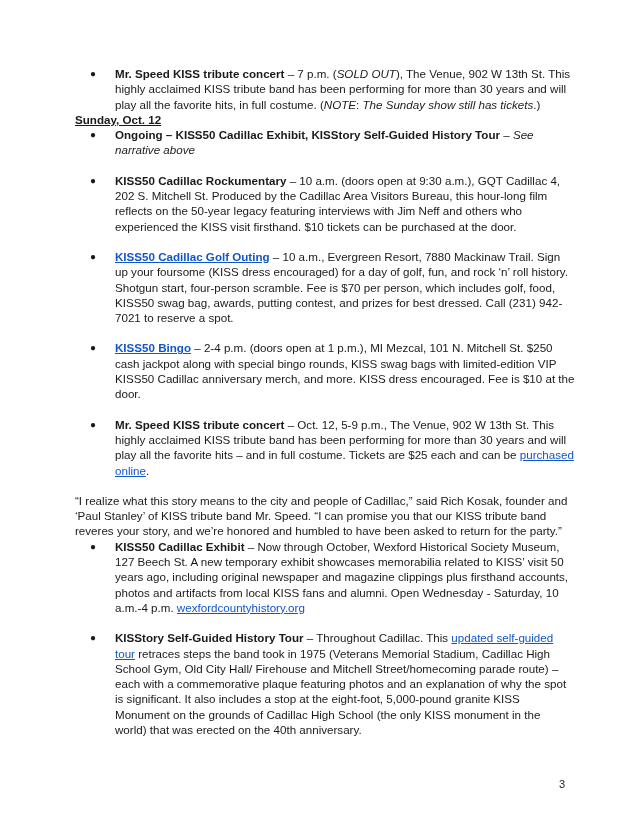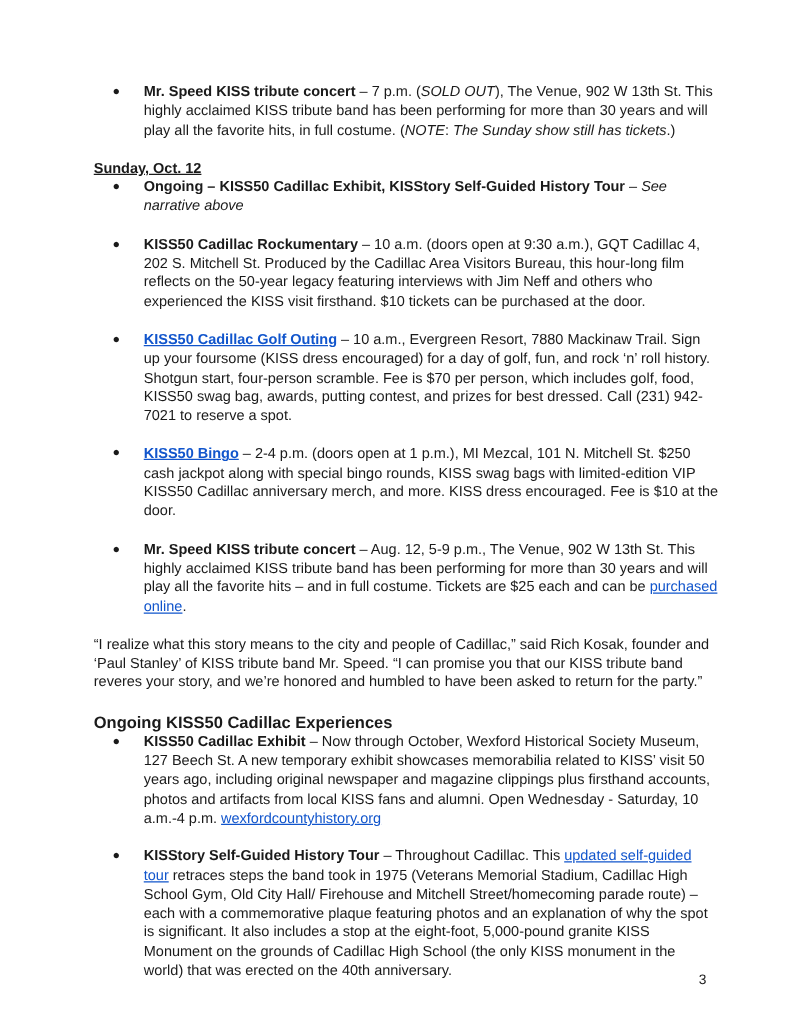--- a/index.html
+++ b/index.html
@@ -12,21 +12,21 @@
   ul { list-style: none; margin: 0; padding: 0; }
   li { position: relative; padding-left: 40px; }
   li .bullet {
     position: absolute; left: 15px; top: 0; font-size: 10px;
   }
   .gap { height: 15px; }
   .b { font-weight: bold; }
   .i { font-style: italic; }
   a.link { color: #1155cc; text-decoration: underline; text-align: right; }
   a.link.bold { font-weight: bold; }
-  .day { text-decoration: underline; font-weight: bold; margin-top: 15px; }
+  .day { text-decoration: underline; font-weight: bold; }
   .quote { margin-top: 15px; }
   .h2 { font-weight: bold; font-size: 13.2px; margin-top: 16px; line-height: 16px; }
   .pagenum { position: absolute; left: 559px; top: 777px; font-size: 11px; color: #222; }
 </style>
 </head>
 <body>
 
 <div class="page">
 
   <ul>
@@ -54,27 +54,26 @@
       <a class="link bold" href="#">KISS50 Cadillac Golf Outing</a><span> – 10 a.m., Evergreen Resort, 7880 Mackinaw Trail. Sign up your foursome (KISS dress encouraged) for a day of golf, fun, and rock ‘n’ roll history. Shotgun start, four-person scramble. Fee is $70 per person, which includes golf, food, KISS50 swag bag, awards, putting contest, and prizes for best dressed. Call (231) 942-7021 to reserve a spot.</span>
     </li>
     <div class="gap"></div>
     <li>
       <span class="bullet">●</span>
       <a class="link bold" href="#">KISS50 Bingo</a><span> – 2-4 p.m. (doors open at 1 p.m.), MI Mezcal, 101 N. Mitchell St. $250 cash jackpot along with special bingo rounds, KISS swag bags with limited-edition VIP KISS50 Cadillac anniversary merch, and more. KISS dress encouraged. Fee is $10 at the door.</span>
     </li>
     <div class="gap"></div>
     <li>
       <span class="bullet">●</span>
-      <span class="b">Mr. Speed KISS tribute concert</span><span> – Aug. 12, 5-9 p.m., The Venue, 902 W 13th St. This highly acclaimed KISS tribute band has been performing for more than 30 years and will play all the favorite hits – and in full costume. Tickets are $25 each and can be </span><a class="link" href="#">purchased online</a><span>.</span>
+      <span class="b">Mr. Speed KISS tribute concert</span><span> – Oct. 12, 5-9 p.m., The Venue, 902 W 13th St. This highly acclaimed KISS tribute band has been performing for more than 30 years and will play all the favorite hits – and in full costume. Tickets are $25 each and can be </span><a class="link" href="#">purchased online</a><span>.</span>
     </li>
   </ul>
 
   <p class="quote" style="margin-bottom:0">“I realize what this story means to the city and people of Cadillac,” said Rich Kosak, founder and ‘Paul Stanley’ of KISS tribute band Mr. Speed. “I can promise you that our KISS tribute band reveres your story, and we’re honored and humbled to have been asked to return for the party.”</p>
 
-  <div class="h2">Ongoing KISS50 Cadillac Experiences</div>
 
   <ul>
     <li>
       <span class="bullet">●</span>
       <span class="b">KISS50 Cadillac Exhibit</span><span> – Now through October, Wexford Historical Society Museum, 127 Beech St. A new temporary exhibit showcases memorabilia related to KISS’ visit 50 years ago, including original newspaper and magazine clippings plus firsthand accounts, photos and artifacts from local KISS fans and alumni. Open Wednesday - Saturday,  10 a.m.-4 p.m. </span><a class="link" href="#">wexfordcountyhistory.org</a>
     </li>
     <div class="gap"></div>
     <li>
       <span class="bullet">●</span>
       <span class="b">KISStory Self-Guided History Tour</span><span> – Throughout Cadillac. This </span><a class="link" href="#">updated self-guided tour</a><span> retraces steps the band took in 1975 (Veterans Memorial Stadium, Cadillac High School Gym, Old City Hall/ Firehouse and Mitchell Street/homecoming parade route) – each with a commemorative plaque featuring photos and an explanation of why the spot is significant. It also includes a stop at the eight-foot, 5,000-pound granite KISS Monument on the grounds of Cadillac High School (the only KISS monument in the world) that was erected on the 40th anniversary.</span>

